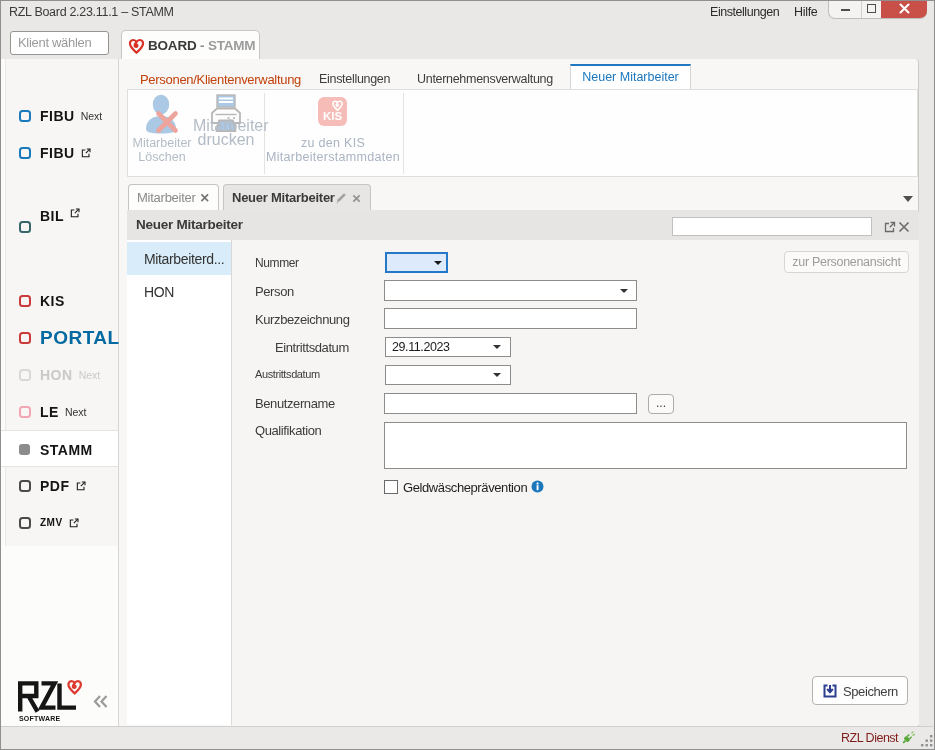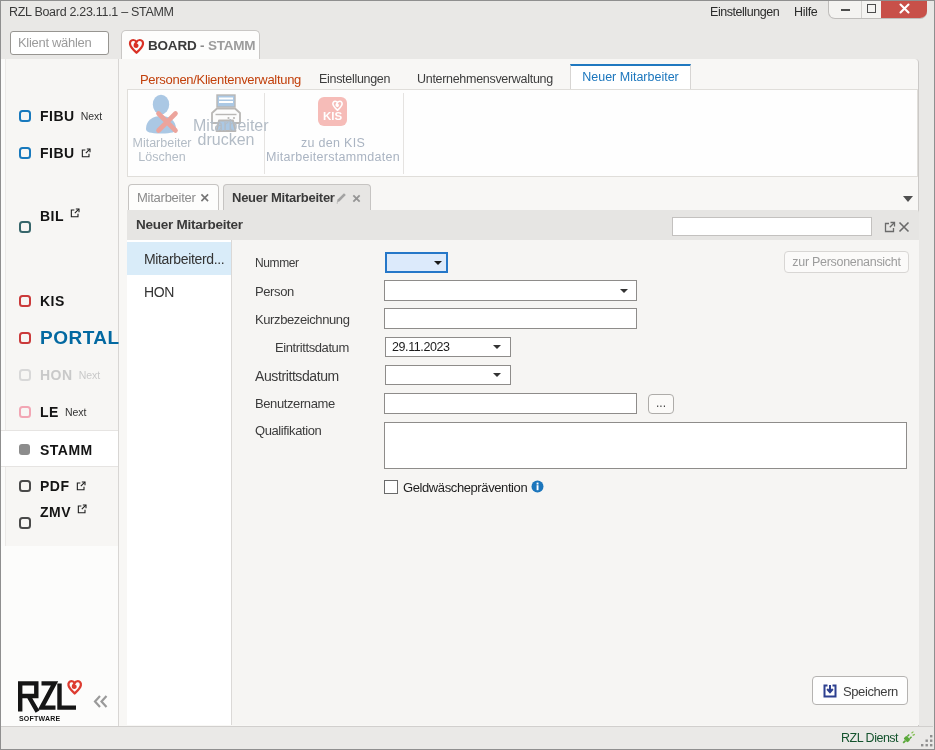--- a/index.html
+++ b/index.html
@@ -76,21 +76,21 @@
 <div class="abs" style="left:0;top:408px;width:117px;height:37px;">
         <div class="abs" style="left:18px;top:12.5px;width:11.5px;height:12px;border:2.4px solid #4a4a4a;border-radius:3.5px;background:transparent;"></div>
         <div class="abs" style="left:39px;top:0;height:37px;display:flex;align-items:center;font-size:14px;font-weight:bold;color:#141414;letter-spacing:0.5px;">PDF<svg style="margin-left:6px;" width="10" height="10" viewBox="0 0 12 12">
             <path d="M5.2 2.4 H1.6 V10.4 H9.6 V6.8" fill="none" stroke="#1c1c1c" stroke-width="1.3"></path>
             <path d="M7 1.2 H10.8 V5" fill="none" stroke="#1c1c1c" stroke-width="1.3"></path>
             <path d="M10.6 1.4 L5.8 6.2" stroke="#1c1c1c" stroke-width="1.3"></path>
           </svg></div>
       </div>
 <div class="abs" style="left:0;top:445px;width:117px;height:37px;">
         <div class="abs" style="left:18px;top:12.5px;width:11.5px;height:12px;border:2.4px solid #4a4a4a;border-radius:3.5px;background:transparent;"></div>
-        <div class="abs" style="left:39px;top:0;height:37px;display:flex;align-items:flex-start;font-size:14px;font-weight:bold;color:#141414;letter-spacing:0.5px;">ZMV<svg style="margin-left:6px;" width="10" height="10" viewBox="0 0 12 12">
+        <div class="abs" style="left:39px;top:0;height:37px;display:flex;align-items:center;font-size:10px;font-weight:bold;color:#141414;letter-spacing:0.5px;">ZMV<svg style="margin-left:6px;" width="10" height="10" viewBox="0 0 12 12">
             <path d="M5.2 2.4 H1.6 V10.4 H9.6 V6.8" fill="none" stroke="#1c1c1c" stroke-width="1.3"></path>
             <path d="M7 1.2 H10.8 V5" fill="none" stroke="#1c1c1c" stroke-width="1.3"></path>
             <path d="M10.6 1.4 L5.8 6.2" stroke="#1c1c1c" stroke-width="1.3"></path>
           </svg></div>
       </div>
 <svg class="abs" style="left:16px;top:620px;" width="70" height="45" viewBox="0 0 70 45">
 <g stroke="#151515" stroke-width="4.4" fill="none">
 <path d="M3.2 32.6 V4.4 H19.3 V17 H3.2 M11.5 17 L20.5 32.6"></path>
 <path d="M24.5 4.4 H37.5 L24.5 28.6 H38.5"></path>
 <path d="M42.5 4.4 V28.6 H59"></path>
@@ -162,21 +162,21 @@
 <div class="abs" style="left:8px;top:181px;width:792px;height:485px;background:#f6f5f3;">
 <div class="abs" style="left:0;top:0;width:105px;height:485px;background:#fff;border-right:1px solid #dbd9d7;">
 <div class="abs" style="left:0;top:2px;width:104px;height:33px;background:#d9ecf9;"></div>
 <div class="abs" style="left:17px;top:2px;height:33px;display:flex;align-items:center;font-size:14px;color:#333;letter-spacing:-0.35px;">Mitarbeiterd...</div>
 <div class="abs" style="left:17px;top:35px;height:33px;display:flex;align-items:center;font-size:14px;color:#333;letter-spacing:-0.35px;">HON</div>
 </div>
 <div class="abs" style="left:128px;top:16px;font-size:12px;color:#3c3c3c;letter-spacing:-0.4px;">Nummer</div>
 <div class="abs" style="left:128px;top:44px;font-size:13px;color:#3c3c3c;letter-spacing:-0.4px;">Person</div>
 <div class="abs" style="left:128px;top:72px;font-size:13px;color:#3c3c3c;letter-spacing:-0.4px;">Kurzbezeichnung</div>
 <div class="abs" style="left:128px;top:100px;font-size:13px;color:#3c3c3c;letter-spacing:-0.4px;margin-left:20px;">Eintrittsdatum</div>
-<div class="abs" style="left:128px;top:128px;font-size:14px;color:#3c3c3c;letter-spacing:-0.4px;">Austrittsdatum</div>
+<div class="abs" style="left:128px;top:128px;font-size:11px;color:#3c3c3c;letter-spacing:-0.4px;">Austrittsdatum</div>
 <div class="abs" style="left:128px;top:156px;font-size:13px;color:#3c3c3c;letter-spacing:-0.4px;">Benutzername</div>
 <div class="abs" style="left:128px;top:183px;font-size:13px;color:#3c3c3c;letter-spacing:-0.4px;">Qualifikation</div>
 <div class="abs" style="left:258px;top:12px;width:63px;height:21px;background:#dceafb;border:2px solid #2577c8;">
           <div class="abs" style="right:4.5px;top:7px;width:0;height:0;border-left:4px solid transparent;border-right:4px solid transparent;border-top:4.5px solid #1a1a1a;"></div>
         </div>
 <div class="abs" style="left:257px;top:40px;width:253px;height:21px;background:#fff;border:1px solid #8e8c8a;">
           <div class="abs" style="right:8px;top:8px;width:0;height:0;border-left:4px solid transparent;border-right:4px solid transparent;border-top:4.5px solid #333;"></div>
         </div>
 <div class="abs" style="left:257px;top:68px;width:253px;height:21px;background:#fff;border:1px solid #8e8c8a;"></div>
 <div class="abs" style="left:258px;top:97px;width:126px;height:20px;background:#fff;border:1px solid #8e8c8a;font-size:12.5px;color:#1c1c1c;line-height:18px;padding-left:6px;letter-spacing:-0.4px;">29.11.2023<div class="abs" style="right:9px;top:7px;width:0;height:0;border-left:4px solid transparent;border-right:4px solid transparent;border-top:4.5px solid #333;"></div></div>
@@ -197,21 +197,21 @@
 <div class="abs" style="left:685px;top:436px;width:96px;height:29px;background:#fefefe;border:1px solid #b5b3b1;border-radius:4px;">
 <svg class="abs" style="left:10px;top:7px;" width="14" height="14" viewBox="0 0 14 14">
             <path d="M4.5 1.5 H1.5 V12.5 H12.5 V1.5 H9.5" fill="none" stroke="#2c3f8f" stroke-width="2"></path>
             <path d="M7 1 V7.5 M4.2 5 L7 8.2 L9.8 5" fill="none" stroke="#2c3f8f" stroke-width="2"></path>
           </svg>
 <div class="abs" style="left:30px;top:7px;font-size:13px;color:#3e3e3e;letter-spacing:-0.4px;">Speichern</div>
 </div>
 </div>
 </div>
 <div class="abs" style="left:0;top:726px;width:933px;height:23px;background:#eae9e7;border-top:1px solid #d1cfcd;">
-<div class="abs" style="left:841px;top:4px;font-size:12.5px;color:#14532d;letter-spacing:-0.5px;">RZL Dienst</div>
+<div class="abs" style="left:841px;top:4px;font-size:12.5px;color:#7f1d1d;letter-spacing:-0.5px;">RZL Dienst</div>
 <svg class="abs" style="left:900px;top:4px;" width="15" height="15" viewBox="0 0 15 15">
         <g transform="rotate(45 7.5 7.5)">
           <rect x="4.6" y="6.2" width="5.8" height="4.2" rx="1.2" fill="#5aa83a"></rect>
           <path d="M5.9 6.2 V3.4 M9.1 6.2 V3.4" stroke="#5aa83a" stroke-width="1.5"></path>
           <path d="M7.5 10.4 V13.6" stroke="#5aa83a" stroke-width="1.7"></path>
         </g>
         <path d="M11.5 2.2 L13.4 0.6 M12.6 4.4 L14.8 3.4" stroke="#7fbf4d" stroke-width="1.2"></path>
       </svg>
 <svg class="abs" style="left:921px;top:8px;" width="12" height="12" viewBox="0 0 12 12">
         <g fill="#8f8f8f">

